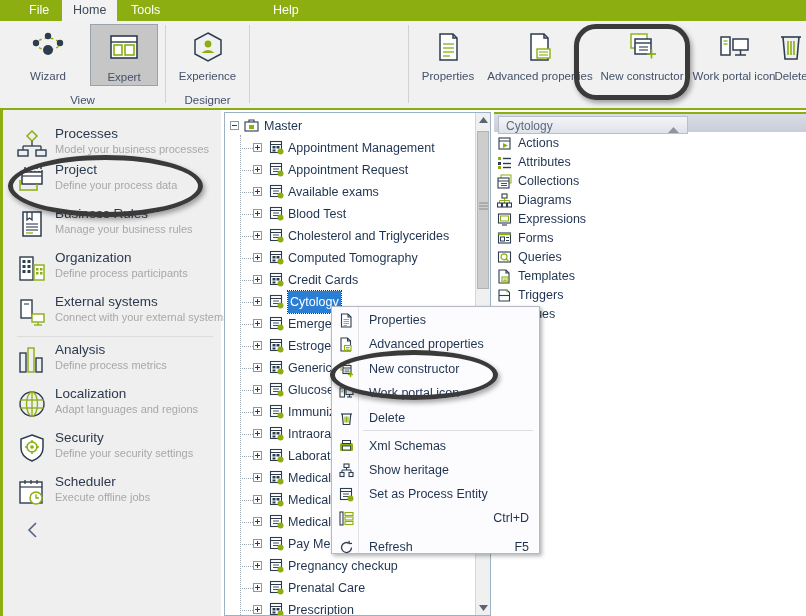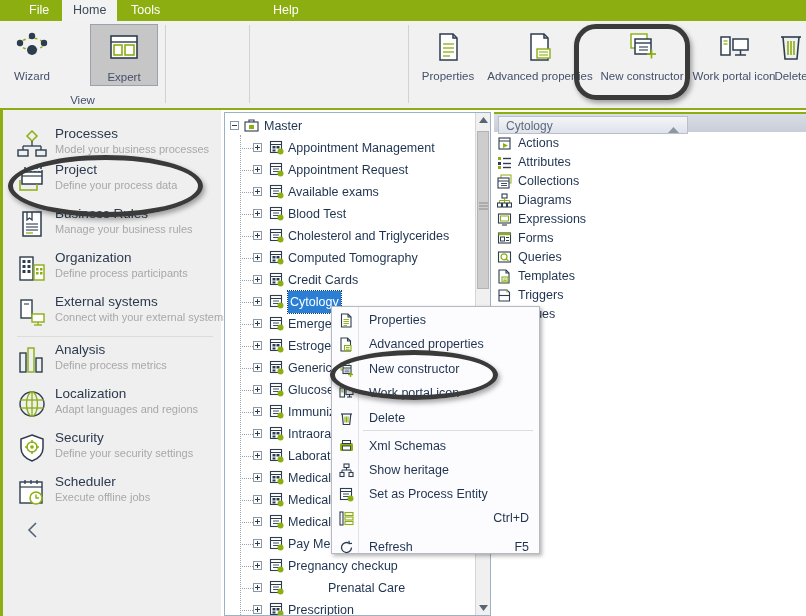--- a/index.html
+++ b/index.html
@@ -98,21 +98,21 @@
   <div class="menubar">
     <div class="mitem" style="left:18px">File</div>
     <div class="mitem active" style="left:62px">Home</div>
     <div class="mitem" style="left:120px">Tools</div>
     <div class="mitem" style="left:262px">Help</div>
   </div>
 
   <div class="ribbon">
 
     <div class="rb-group" style="left:0;width:165px;">
-      <div class="rb-btn" style="left:0;width:64px;">
+      <div class="rb-btn" style="left:16px;width:64px;">
         <div class="ic">
           <svg width="40" height="34" viewBox="0 0 40 34">
             <path d="M6 14 Q20 2 34 14" fill="none" stroke="#8cae10" stroke-width="1.4" stroke-dasharray="3,3"></path>
             <path d="M6 14 Q20 26 34 14" fill="none" stroke="#8cae10" stroke-width="1.4" stroke-dasharray="3,3"></path>
             <circle cx="20" cy="20" r="5" fill="#2d3d4f"></circle>
             <circle cx="8" cy="13" r="3.2" fill="#2d3d4f"></circle>
             <circle cx="32" cy="13" r="3.2" fill="#2d3d4f"></circle>
             <circle cx="20" cy="6" r="3.2" fill="#2d3d4f"></circle>
           </svg>
         </div>
@@ -126,20 +126,33 @@
             <rect x="8" y="13" width="8" height="10" fill="none" stroke="#8cae10" stroke-width="1.6"></rect>
             <rect x="19" y="13" width="9" height="10" fill="none" stroke="#8cae10" stroke-width="1.6"></rect>
           </svg>
         </div>
         <div class="lb">Expert</div>
       </div>
       <div class="rb-glabel">View</div>
     </div>
     <div class="rb-sep" style="left:165px;"></div>
 
+    <div class="rb-group" style="left:166px;width:83px;">
+      <div class="rb-btn" style="left:2px;width:79px;">
+        <div class="ic">
+          <svg width="38" height="34" viewBox="0 0 38 34">
+            <polygon points="19,3 32,10 32,24 19,31 6,24 6,10" fill="none" stroke="#2d3d4f" stroke-width="1.5"></polygon>
+            <circle cx="19" cy="14" r="3.4" fill="#8cae10"></circle>
+            <path d="M12.5 23 Q19 17 25.5 23 Z" fill="#8cae10"></path>
+          </svg>
+        </div>
+        <div class="lb">Experience</div>
+      </div>
+      <div class="rb-glabel">Designer</div>
+    </div>
     <div class="rb-sep" style="left:249px;"></div>
 
     <div class="rb-sep" style="left:408px;"></div>
 
     <div class="rb-group" style="left:409px;width:397px;">
       <div class="rb-btn" style="left:2px;width:74px;">
         <div class="ic">
           <svg width="32" height="34" viewBox="0 0 32 34">
             <path d="M8 4 H21 L25 8 V30 H8 Z" fill="#fff" stroke="#2d3d4f" stroke-width="1.5"></path>
             <path d="M21 4 V8 H25" fill="none" stroke="#2d3d4f" stroke-width="1.5"></path>
@@ -622,21 +635,21 @@
         <div class="tnode" style="top: 464px;">
           <div class="dotline-h" style="left: 15px; top: 11px; width: 13px;"></div>
           <div class="tplus" style="left: 28px;"></div>
           <div class="tico" style="left: 44px;"><svg width="15" height="15" viewBox="0 0 15 15">
               <rect x="1.5" y="1.5" width="11" height="11" fill="#fff" stroke="#2d3d4f" stroke-width="1.1"></rect>
               <line x1="1.5" y1="4.5" x2="12.5" y2="4.5" stroke="#2d3d4f" stroke-width="1"></line>
               <line x1="4" y1="7" x2="10" y2="7" stroke="#2d3d4f" stroke-width="0.9"></line>
               <line x1="4" y1="9.5" x2="10" y2="9.5" stroke="#2d3d4f" stroke-width="0.9"></line>
               <circle cx="11.5" cy="11.5" r="3" fill="#8cae10"></circle>
             </svg></div>
-          <div class="tlabel" style="left: 63px; margin-left: 40px;">Prenatal Care</div>
+          <div class="tlabel" style="left: 63px;">Prenatal Care</div>
         </div>
         <div class="tnode" style="top: 486px;">
           <div class="dotline-h" style="left: 15px; top: 11px; width: 13px;"></div>
           <div class="tplus" style="left: 28px;"></div>
           <div class="tico" style="left: 44px;"><svg width="15" height="15" viewBox="0 0 15 15">
               <rect x="1.5" y="1.5" width="11" height="11" fill="#fff" stroke="#2d3d4f" stroke-width="1.1"></rect>
               <line x1="1.5" y1="4.5" x2="12.5" y2="4.5" stroke="#2d3d4f" stroke-width="1"></line>
               <rect x="3.5" y="6" width="3" height="2.5" fill="#2d3d4f"></rect>
               <rect x="7.5" y="6" width="3" height="2.5" fill="#2d3d4f"></rect>
               <rect x="3.5" y="9.5" width="3" height="2" fill="#2d3d4f"></rect>

